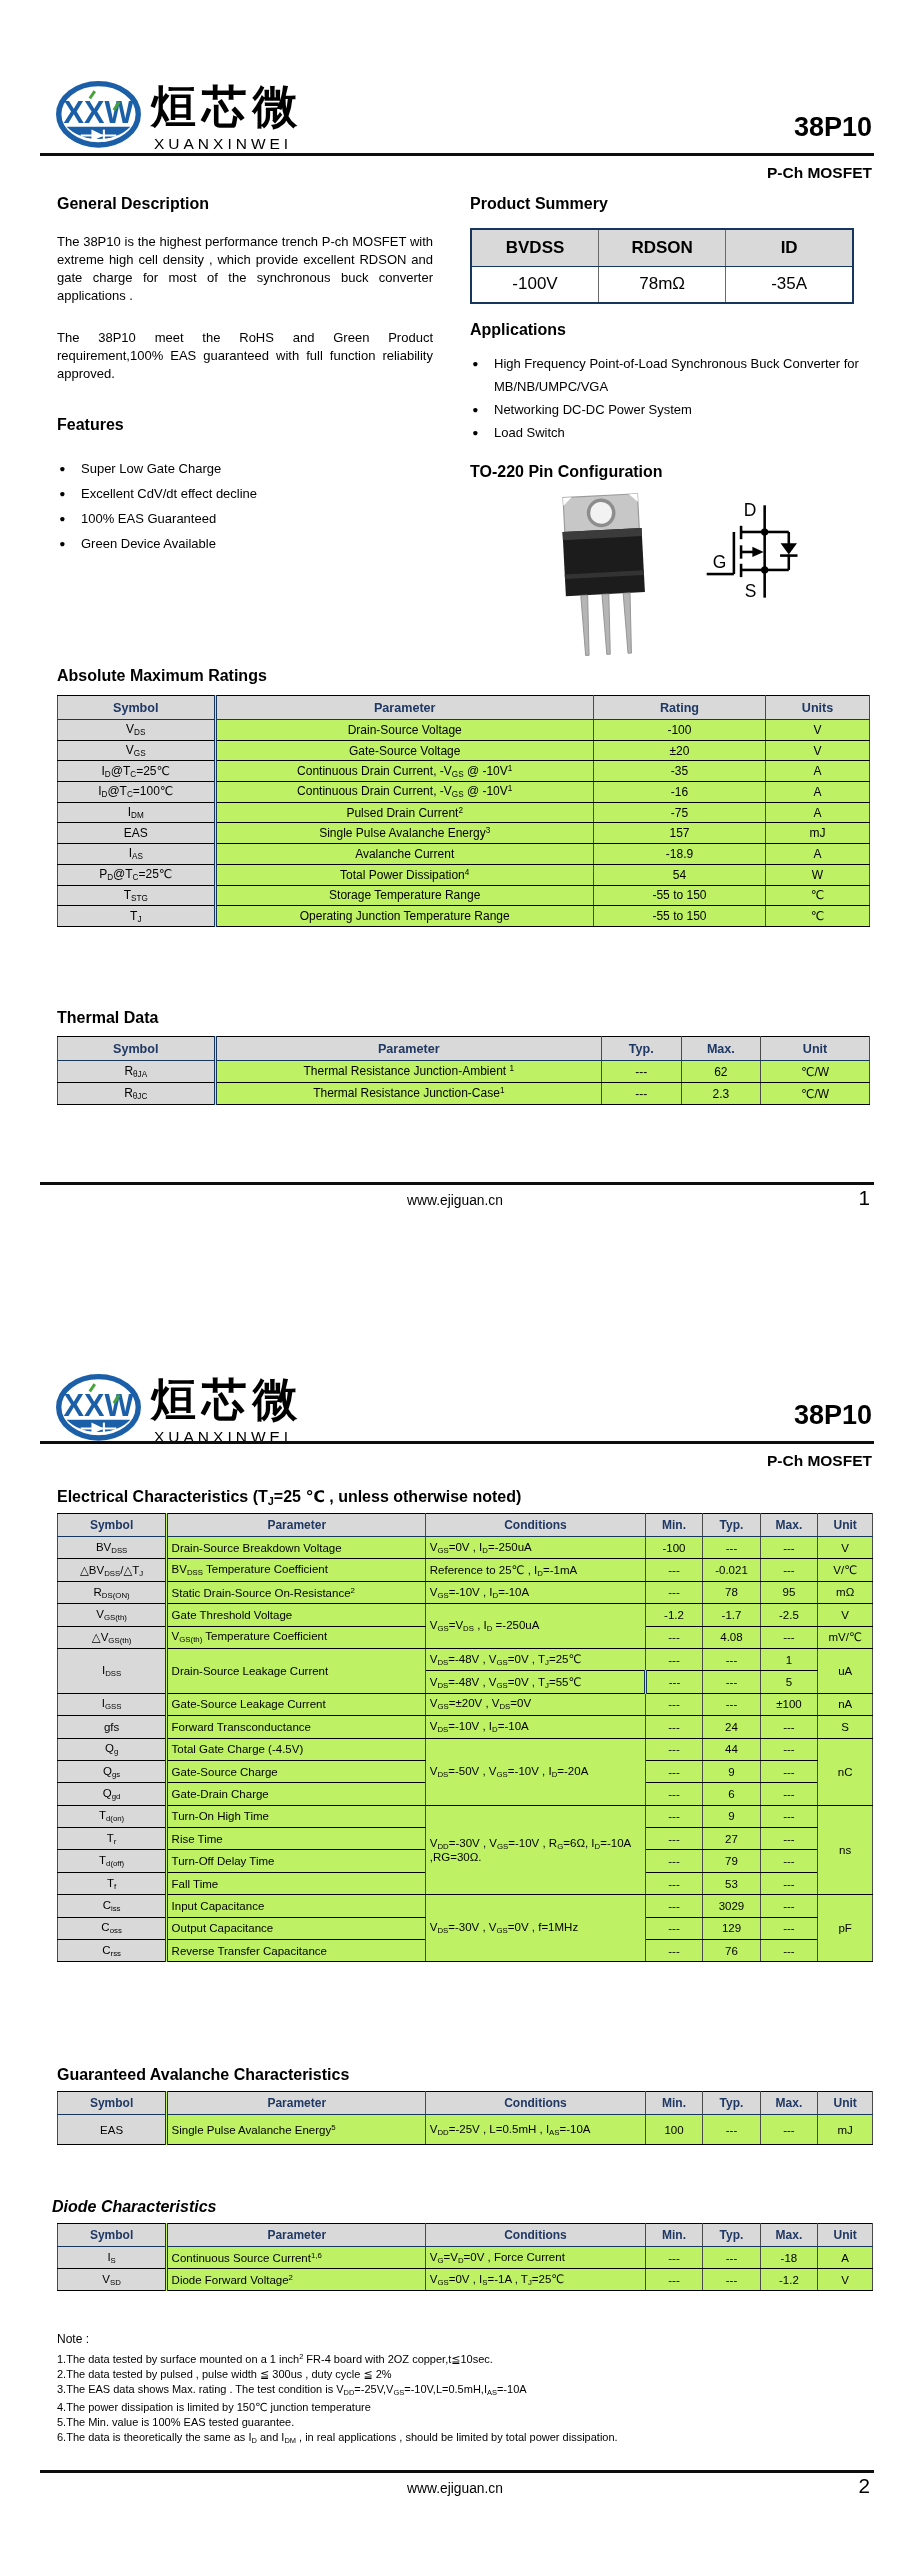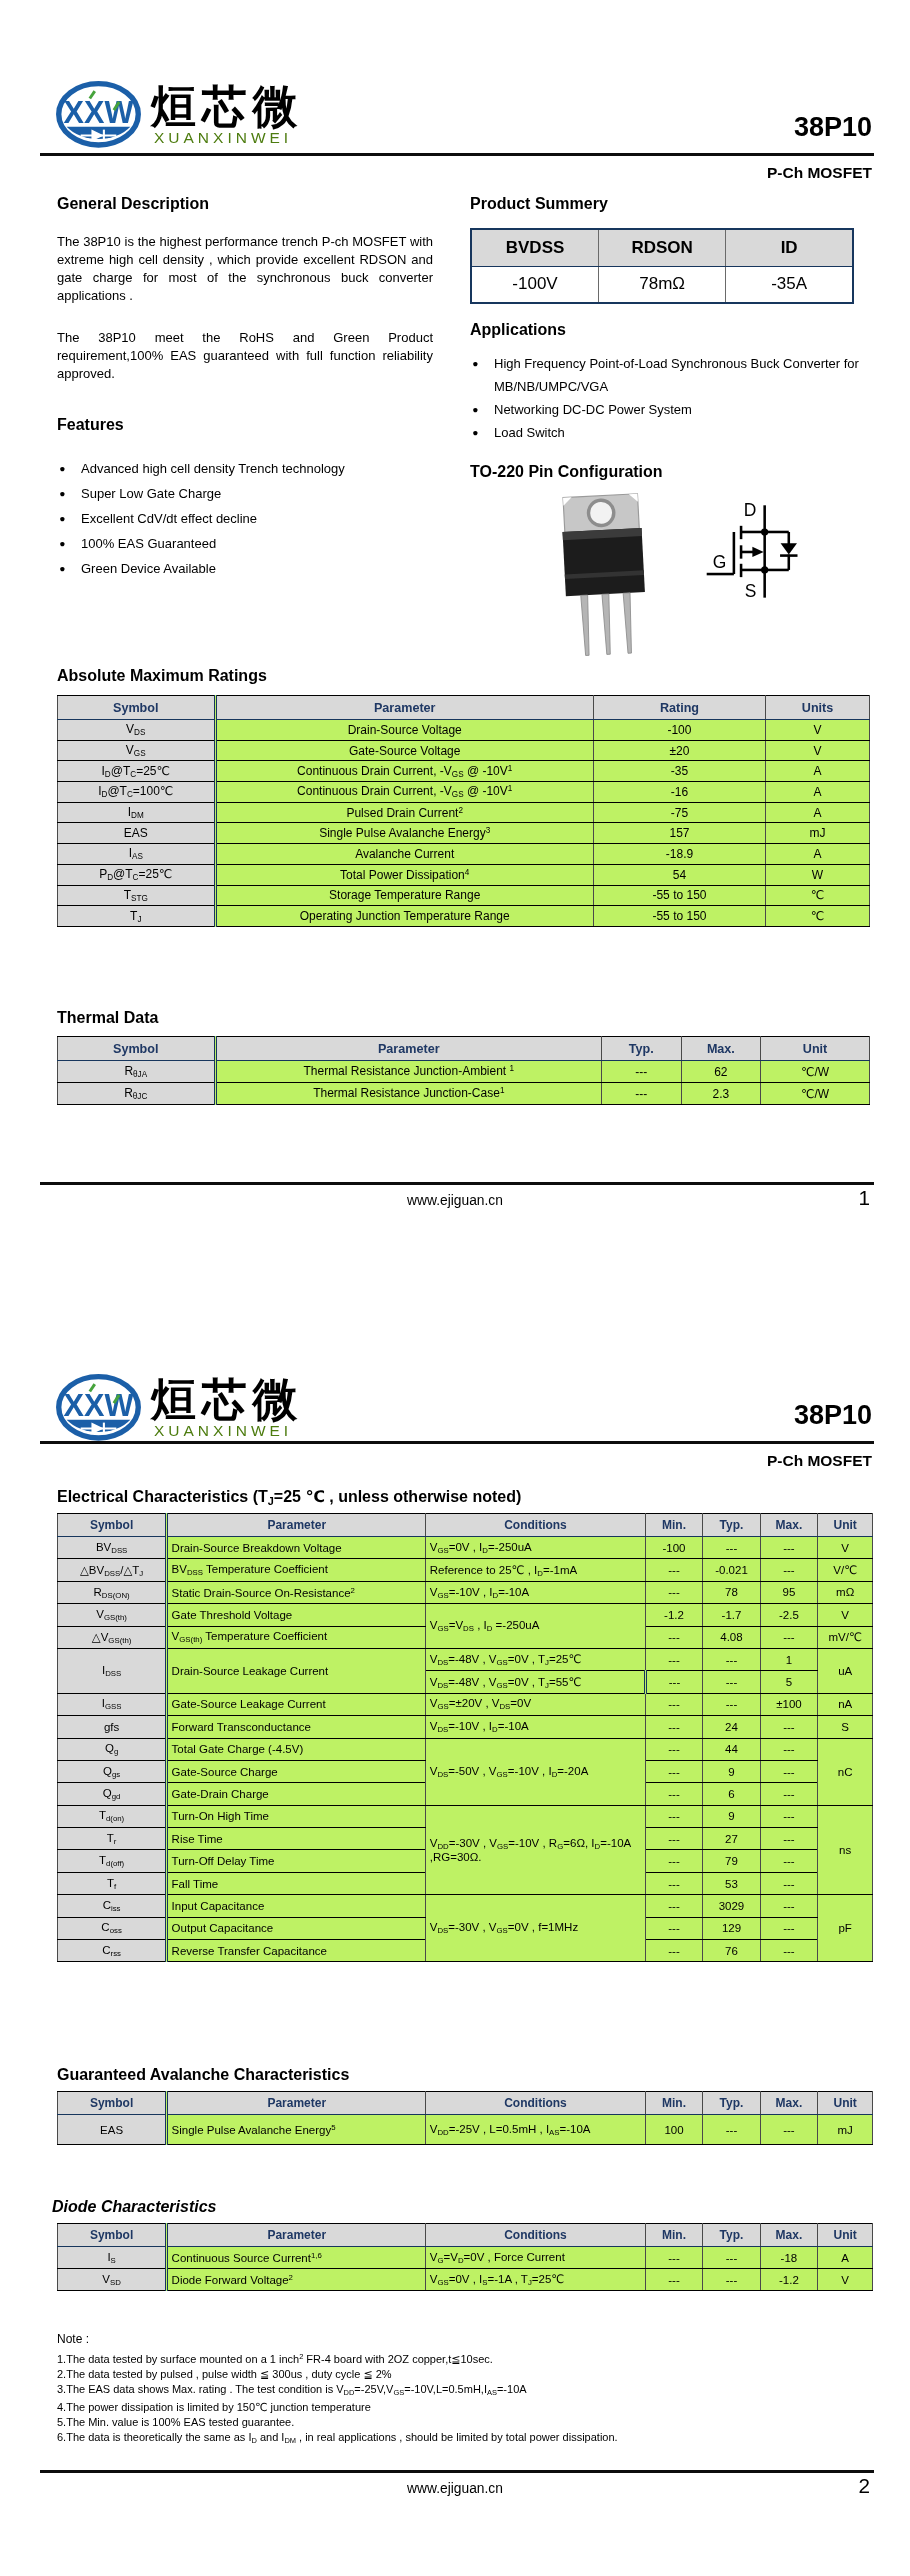--- a/index.html
+++ b/index.html
@@ -4,21 +4,21 @@
 <style>
   * { margin:0; padding:0; box-sizing:border-box; }
   html,body { background:#ffffff; }
   body { font-family:"Liberation Sans","DejaVu Sans",sans-serif; color:#000; width:910px; }
   .page { position:relative; width:910px; height:1288px; background:#fff; overflow:hidden; }
 
   
   .brand { position:absolute; left:55px; top:79px; width:402px; height:75px; }
   .brand-icon { position:absolute; left:0; top:1.1px; }
   .brand-cn { position:absolute; left:96px; top:-2.3px; font-size:45px; font-weight:bold; letter-spacing:5.7px; white-space:nowrap; }
-  .brand-en { position:absolute; left:99px; top:50px; font-size:15.5px; letter-spacing:4px; color:#4d7c0f; white-space:nowrap; }
+  .brand-en { position:absolute; left:99px; top:56px; font-size:15.5px; letter-spacing:4px; color:#000000; white-space:nowrap; }
   .part-no { position:absolute; right:38px; top:112px; font-size:27px; font-weight:bold; }
   .head-rule { position:absolute; left:40px; right:36px; top:153px; height:3.4px; background:#0d0d0d; }
   .part-type { position:absolute; right:38px; top:164px; font-size:15.5px; font-weight:bold; }
 
   
   .h1 { font-size:16px; font-weight:bold; }
   .col-left { position:absolute; left:57px; top:195px; width:376px; }
   .col-right { position:absolute; left:470px; top:195px; width:402px; }
   .desc p { font-size:13px; line-height:18px; margin-top:19.5px; text-align:justify; }
   .desc p + p { margin-top:24px; }
@@ -111,21 +111,20 @@
   <div class="part-type">P-Ch MOSFET</div>
 
   <div class="col-left">
     <div class="h1">General Description</div>
     <div class="desc">
         <p>The  38P10  is the highest performance trench P-ch MOSFET with extreme high cell density , which provide excellent RDSON and gate charge for most of the synchronous buck converter applications .</p>
         <p>The  38P10  meet the RoHS and Green Product requirement,100% EAS guaranteed with full function reliability approved.</p>
       </div>
     <div class="h1 features-title">Features</div>
     <ul class="blist features" style="margin-top:22px;">
-        <li>Advanced high cell density Trench technology</li>
         <li>Super Low Gate Charge</li>
         <li>Excellent CdV/dt effect decline</li>
         <li>100% EAS Guaranteed</li>
         <li>Green Device Available</li>
       </ul>
   </div>
 
   <div class="col-right">
     <div class="h1">Product Summery</div>
     <table class="ps">

